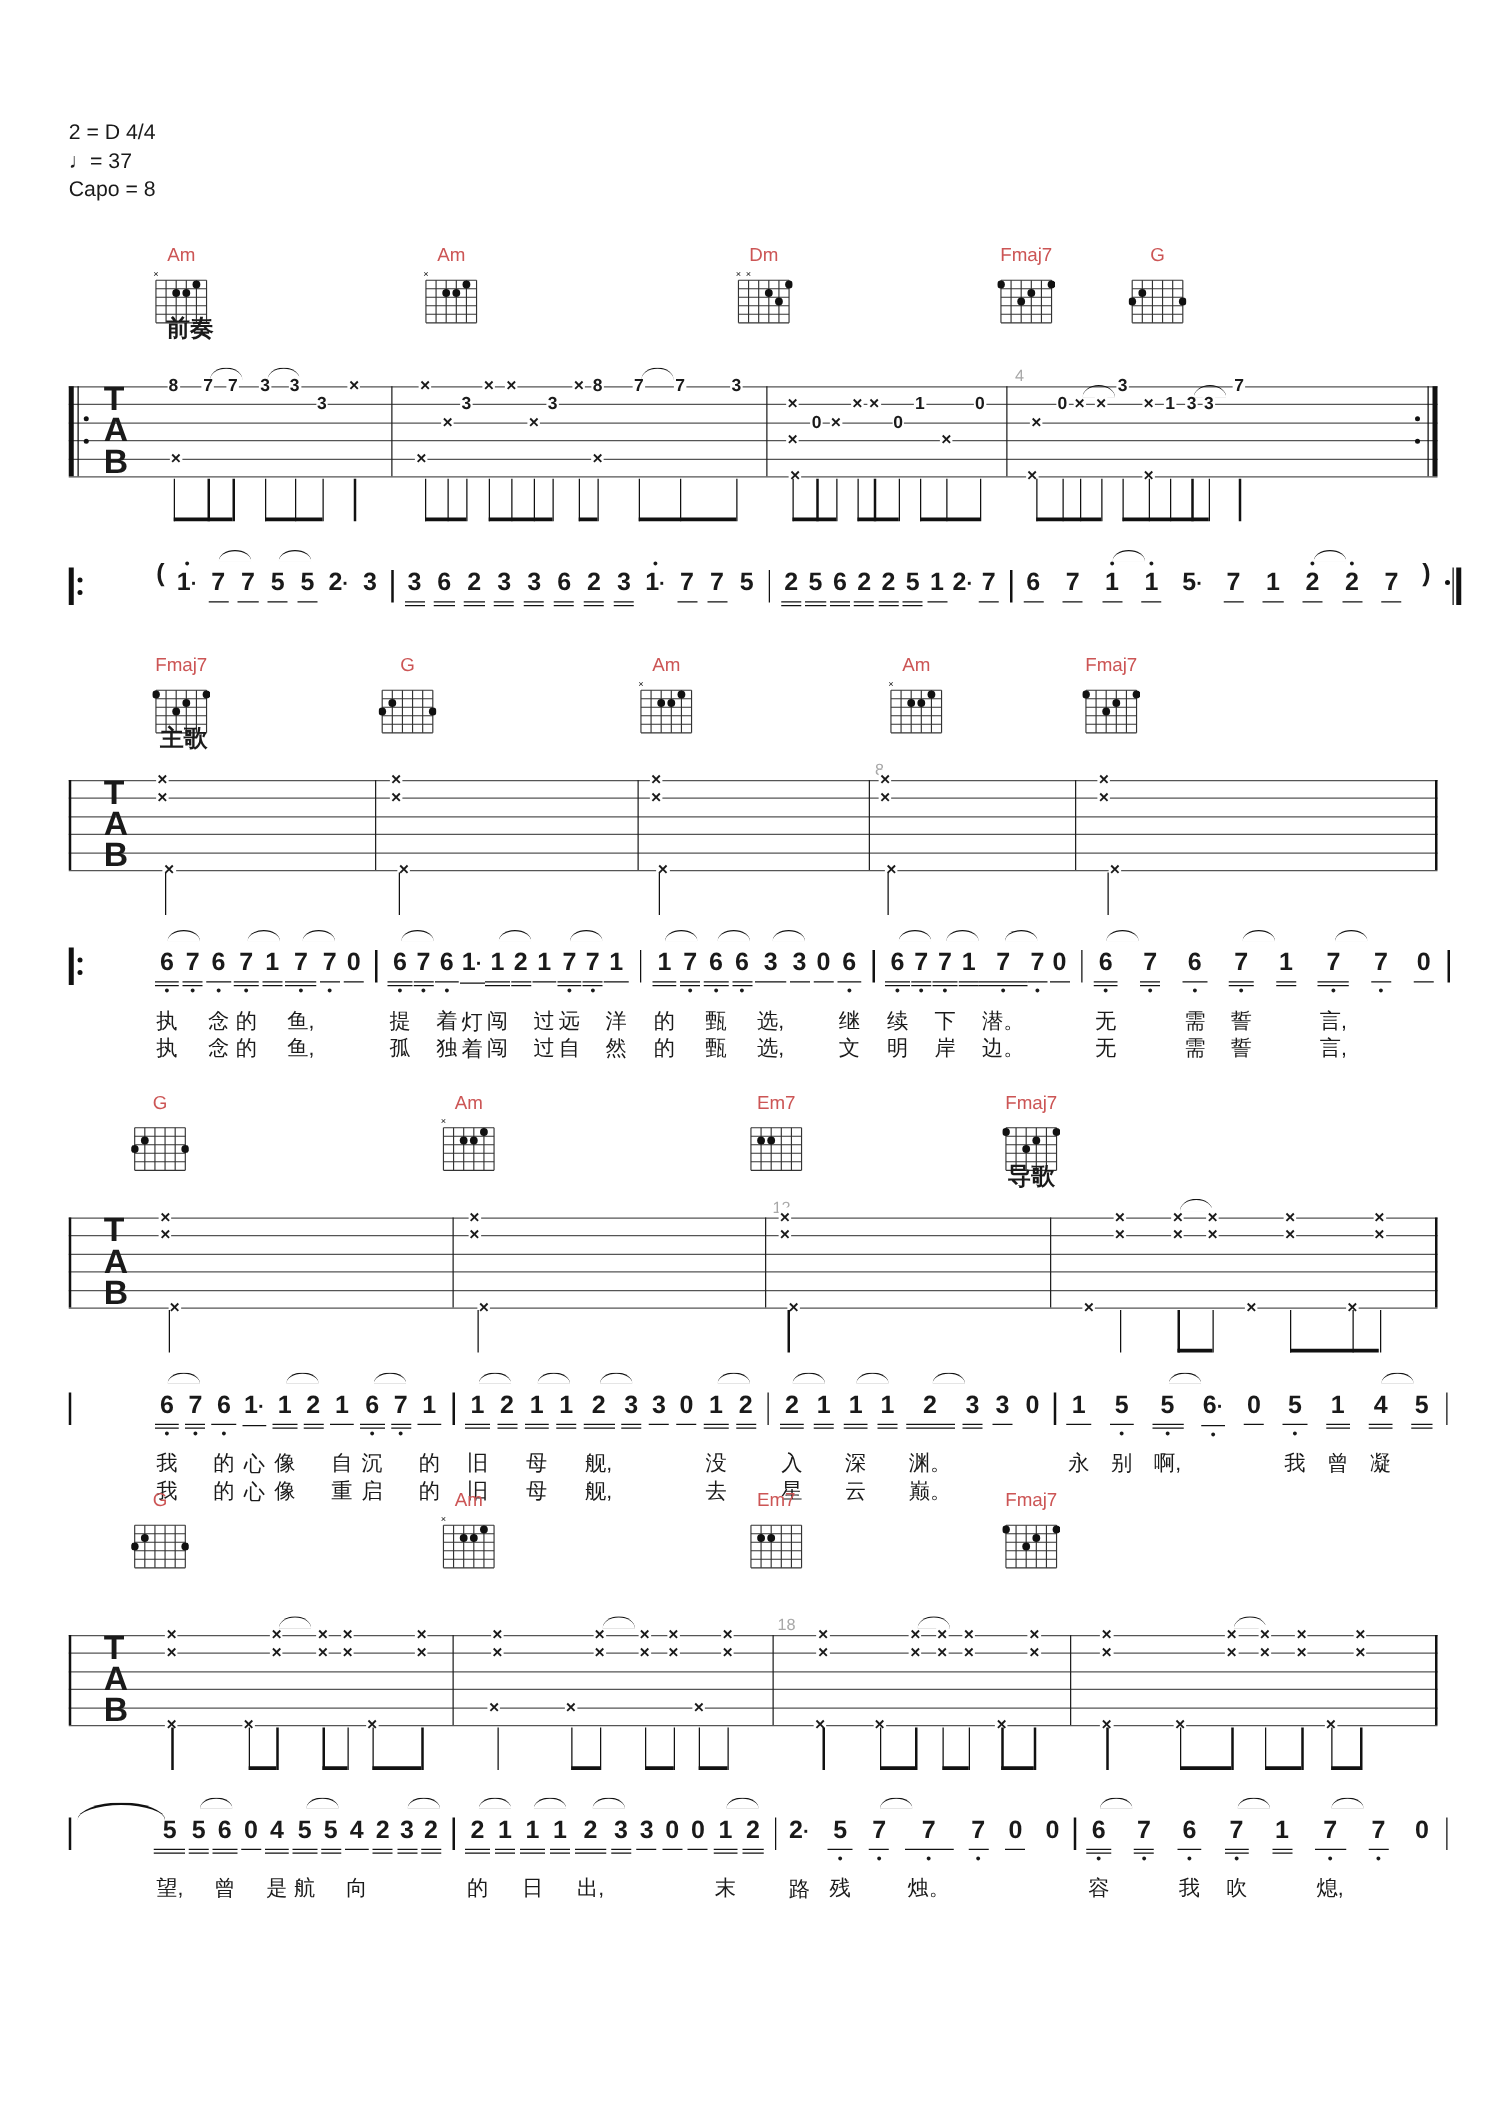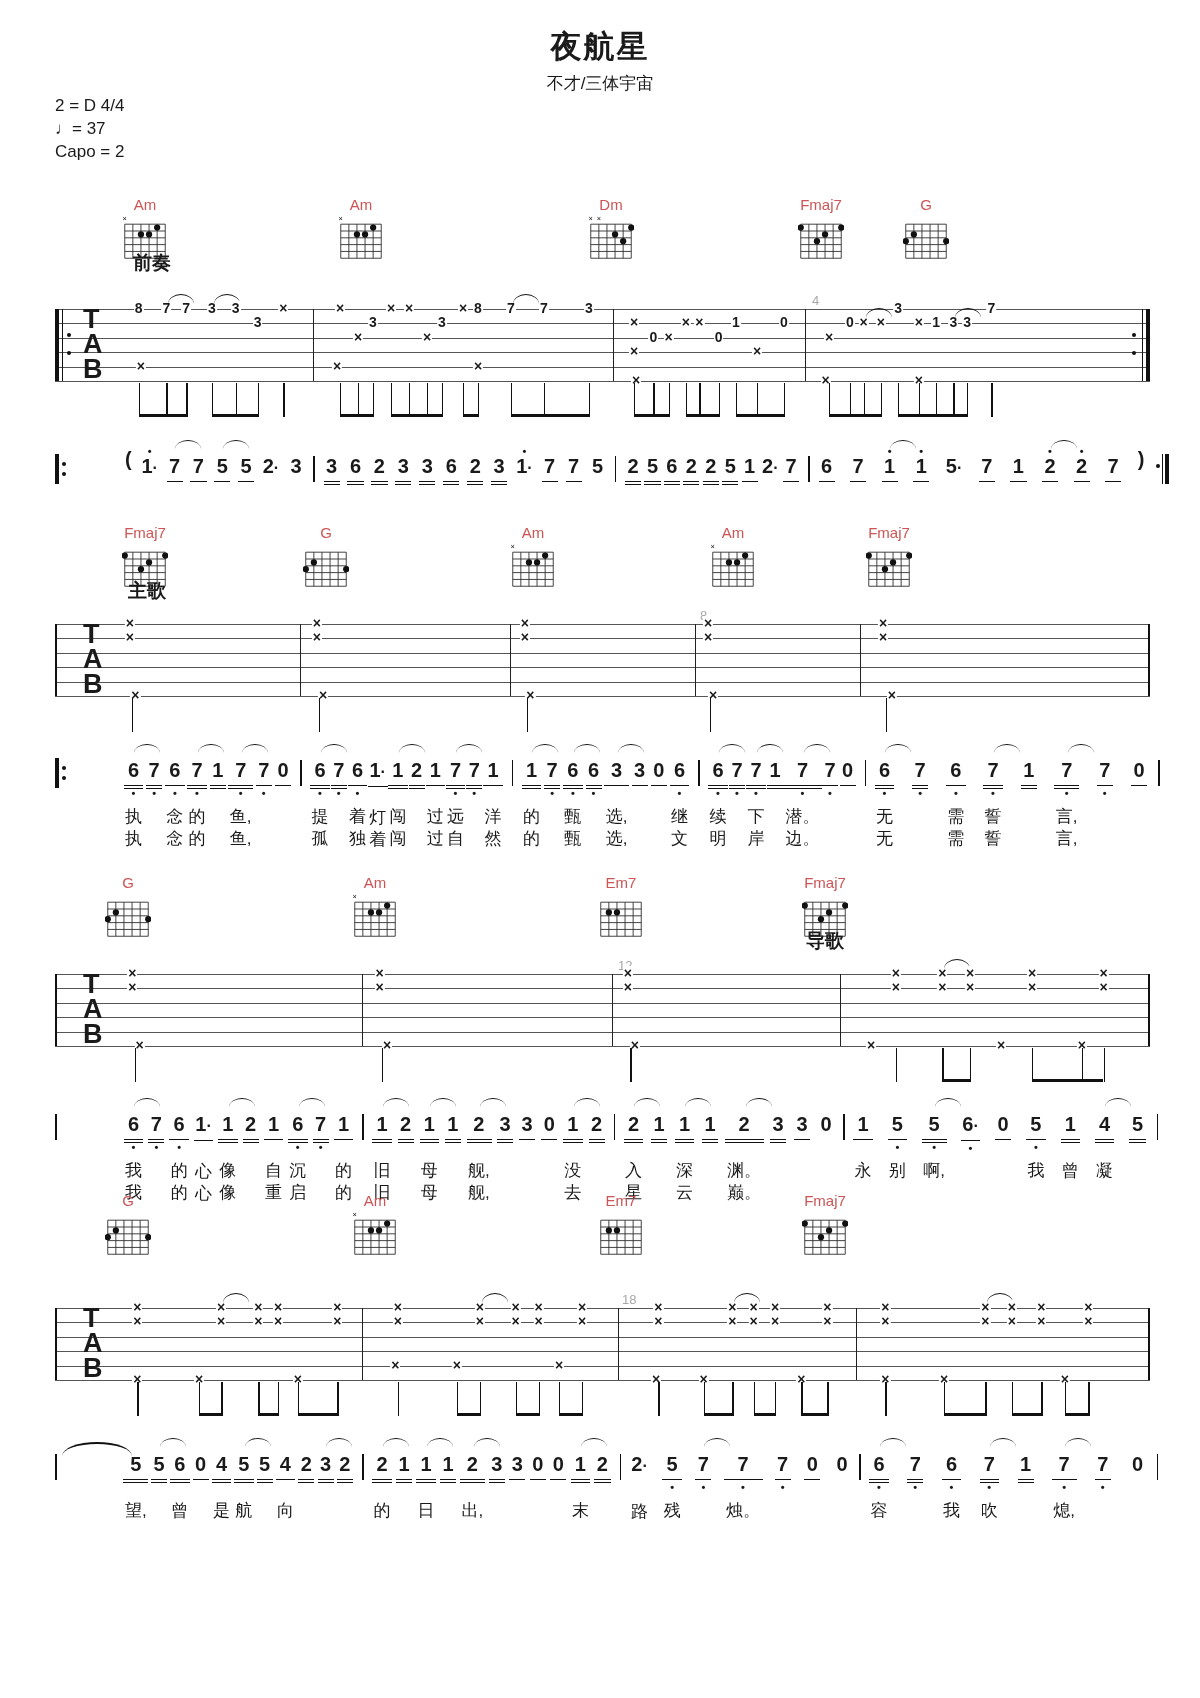--- a/index.html
+++ b/index.html
@@ -48,26 +48,24 @@
   .t-ly{height:22px;font-size:17px;line-height:22px;margin-top:8px;white-space:nowrap;}
   .t-ly.r2{margin-top:0;}
   .paren{font-size:20px;font-weight:bold;margin-top:10px;}
   .leadarc{position:absolute;width:70px;height:12px;border-top:2px solid #111;
            border-radius:100% 100% 0 0/200% 200% 0 0;}
 </style>
 </head>
 <body>
 
 <div class="page">
-  <div class="title">夜航星</div>
-  <div class="artist">不才/三体宇宙</div>
   <div class="meta">
     <div>2 = D 4/4</div>
     <div>♩= 37</div>
-    <div>Capo = 2</div>
+    <div>Capo = 8</div>
   </div>
   <div id="systems">
       <div class="chord" style="left: 122px; top: 196px;">
         <div class="cname" style="color: rgb(204, 85, 85);">Am</div>
         <div><svg width="46" height="46" viewBox="0 0 50 50">
             <line x1="3" y1="10" x2="3" y2="47" stroke="#333" stroke-width="1"></line>
             <line x1="11.8" y1="10" x2="11.8" y2="47" stroke="#333" stroke-width="1"></line>
             <line x1="20.6" y1="10" x2="20.6" y2="47" stroke="#333" stroke-width="1"></line>
             <line x1="29.400000000000002" y1="10" x2="29.400000000000002" y2="47" stroke="#333" stroke-width="1"></line>
             <line x1="38.2" y1="10" x2="38.2" y2="47" stroke="#333" stroke-width="1"></line>

